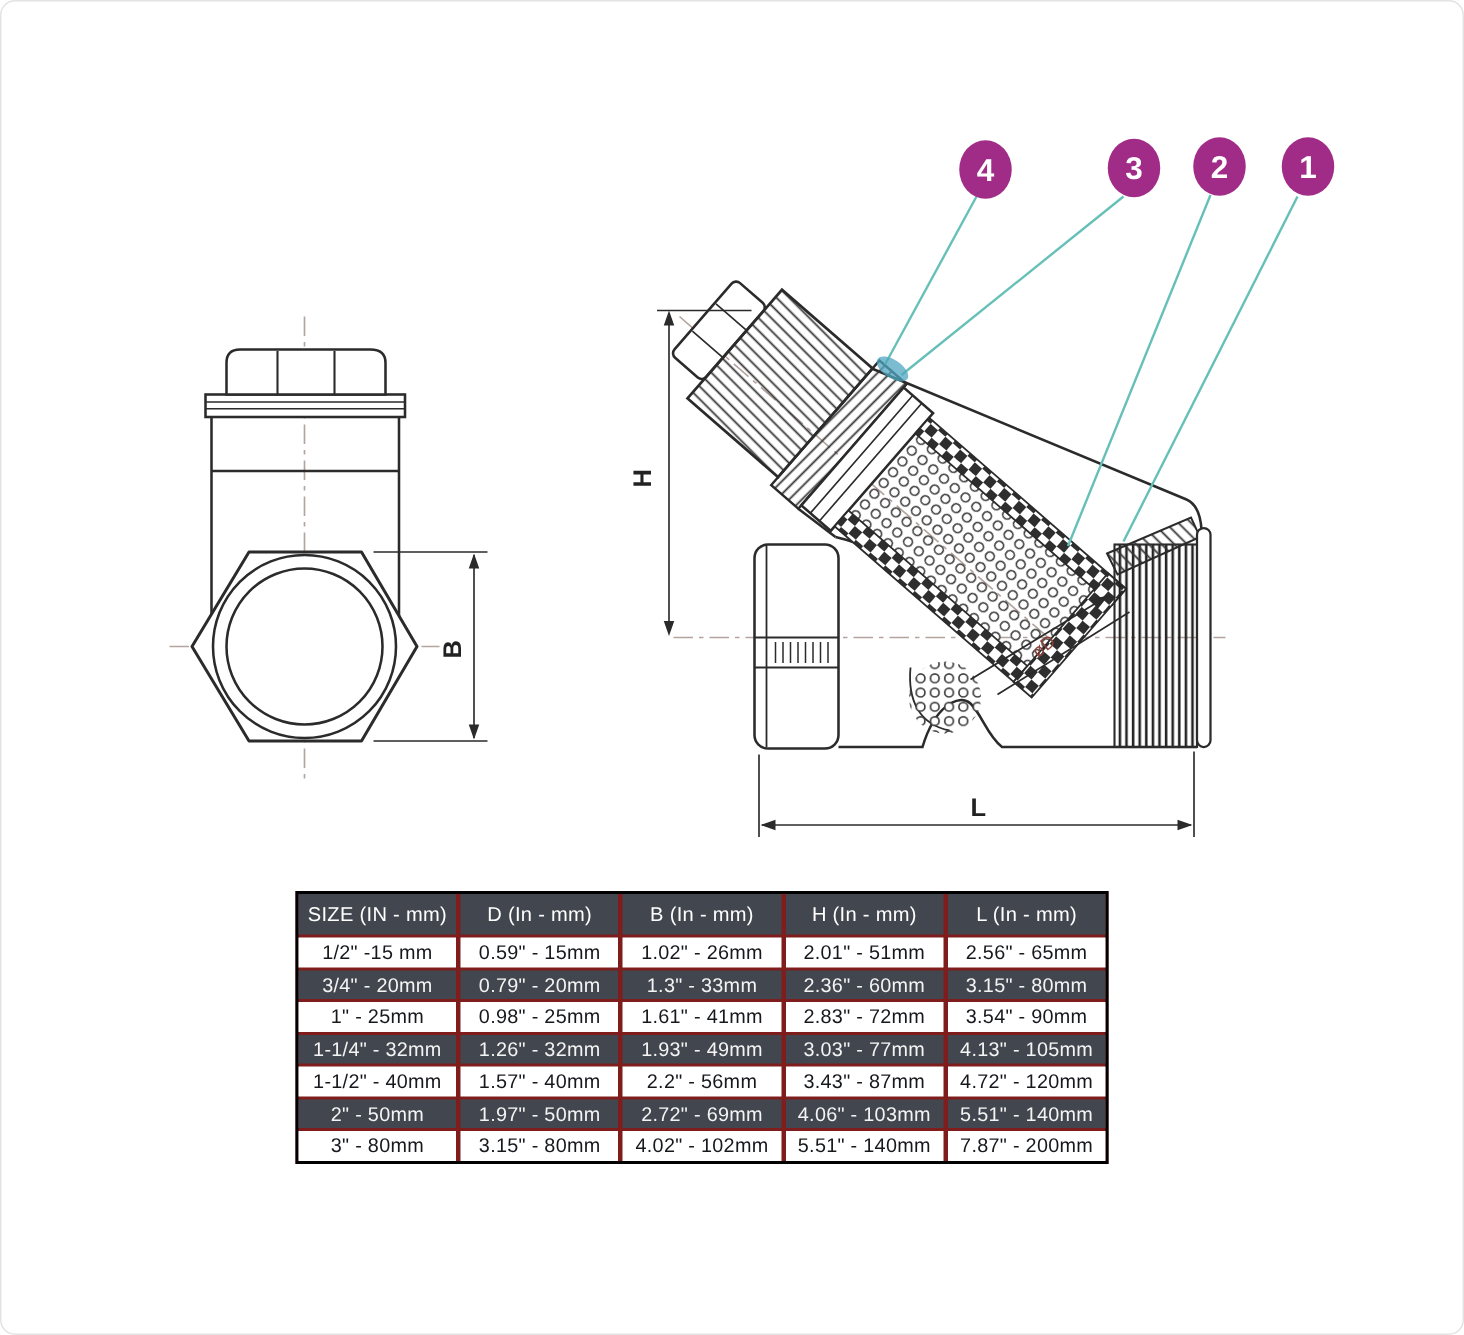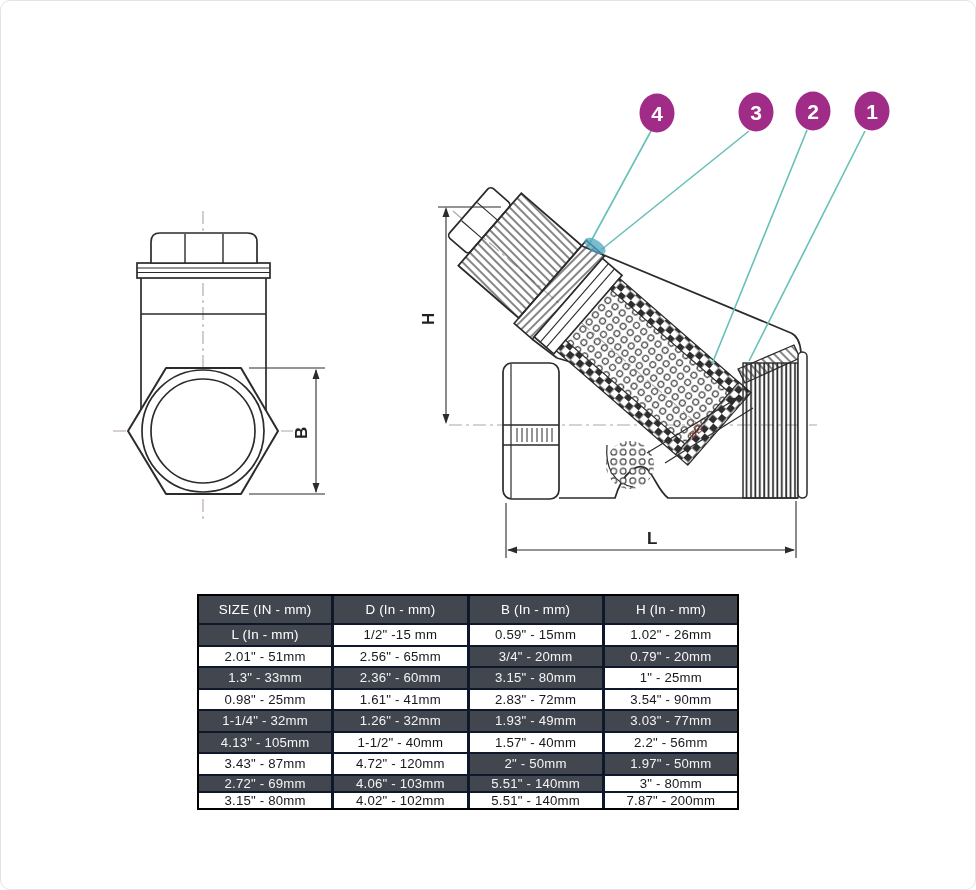--- a/index.html
+++ b/index.html
@@ -5,22 +5,22 @@
   html,body{margin:0;padding:0;background:#fff;}
   #stage{
     position:relative;width:976px;height:890px;background:#fff;overflow:hidden;
     border:1px solid #e3e3e3;border-radius:10px;box-sizing:border-box;
     font-family:"Liberation Sans",sans-serif;
   }
   #drawing-svg{position:absolute;left:0;top:0;}
   
   .dim-table{
     position:absolute;left:196px;top:593px;width:538px;
-    background:#0f172a;border:2px solid #000;
-    display:grid;grid-template-columns:repeat(4,1fr);
+    background:#7f1d1d;border:2px solid #000;
+    display:grid;grid-template-columns:repeat(5,1fr);
     grid-template-rows:27px repeat(7,19.5px);
     gap:2px 3px;
   }
   .dim-table .cell{
     display:flex;align-items:center;justify-content:center;
     background:#fff;color:#16181c;font-size:13.2px;letter-spacing:.2px;
     white-space:nowrap;overflow:hidden;
   }
   .dim-table .cell.head{background:#42474f;color:#fff;font-size:13.4px;}
   .dim-table .cell.dark{background:#42474f;color:#f4f4f4;}

